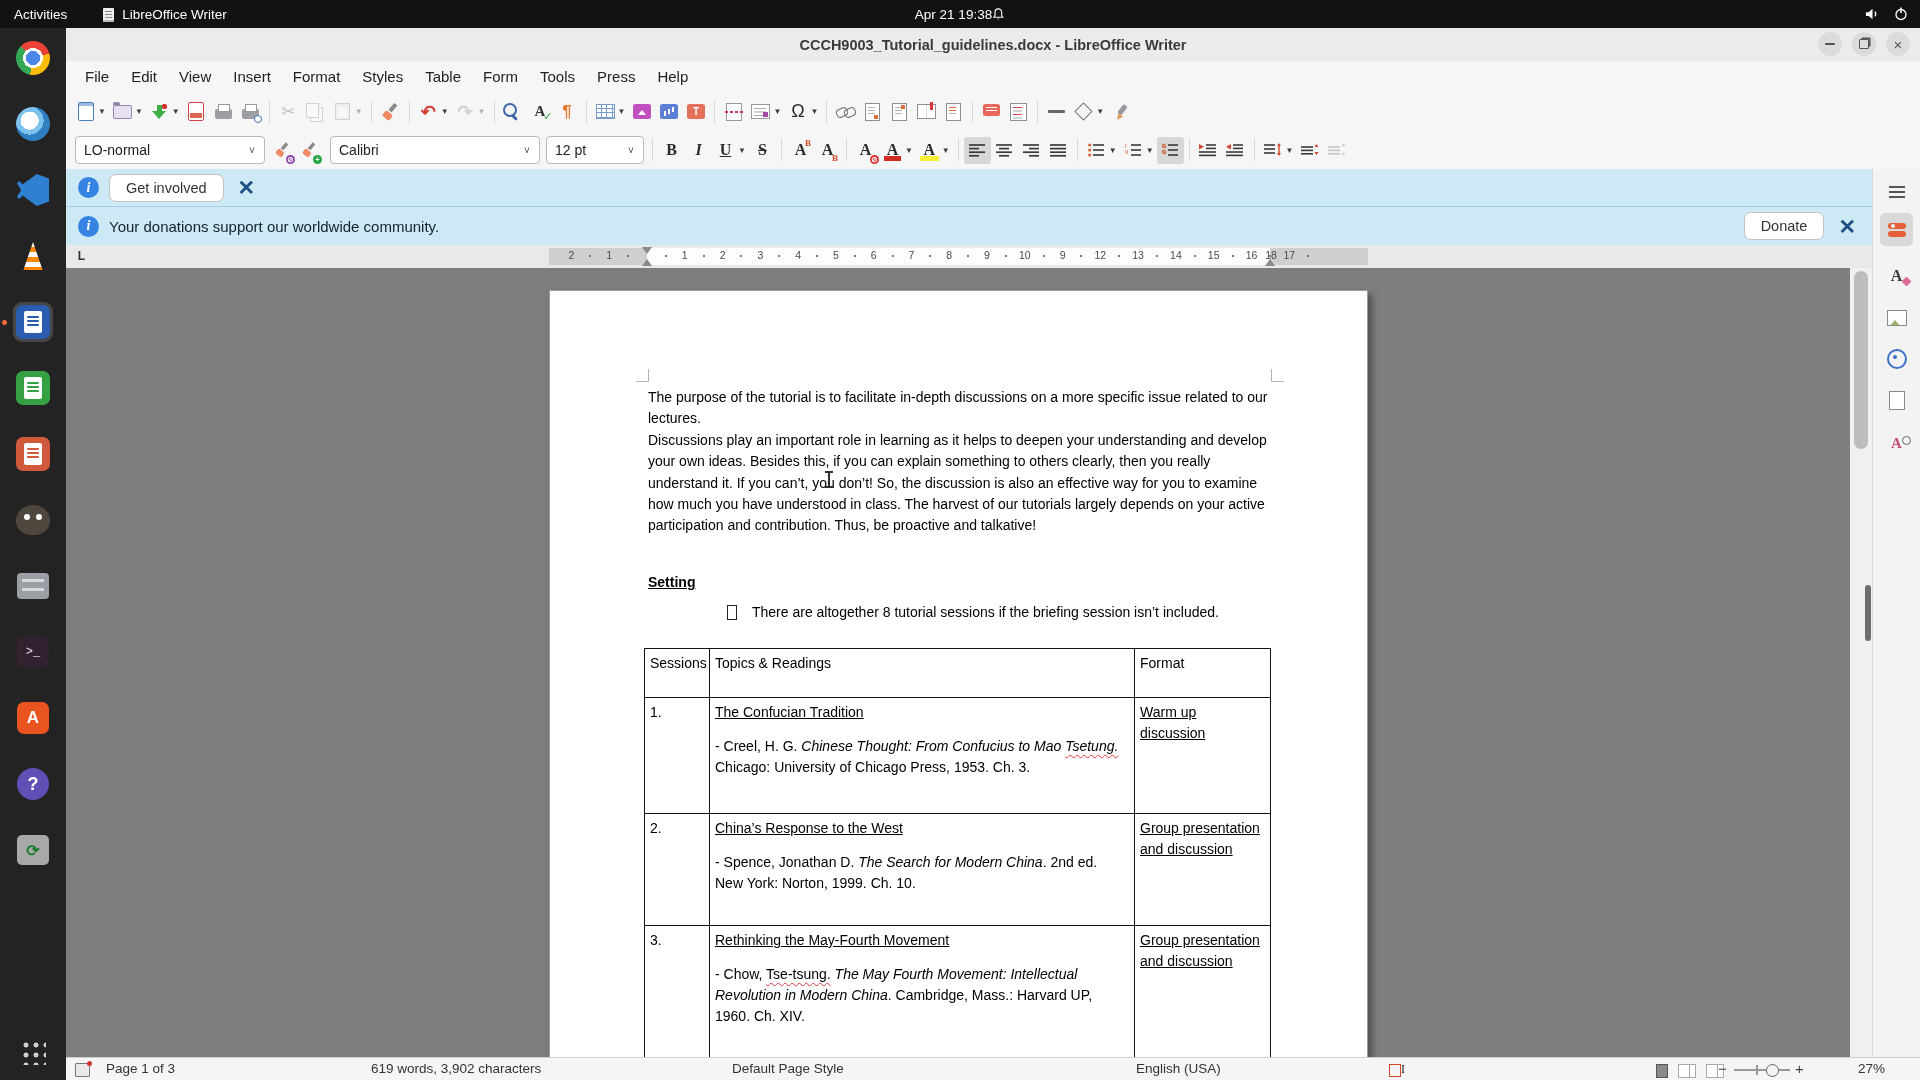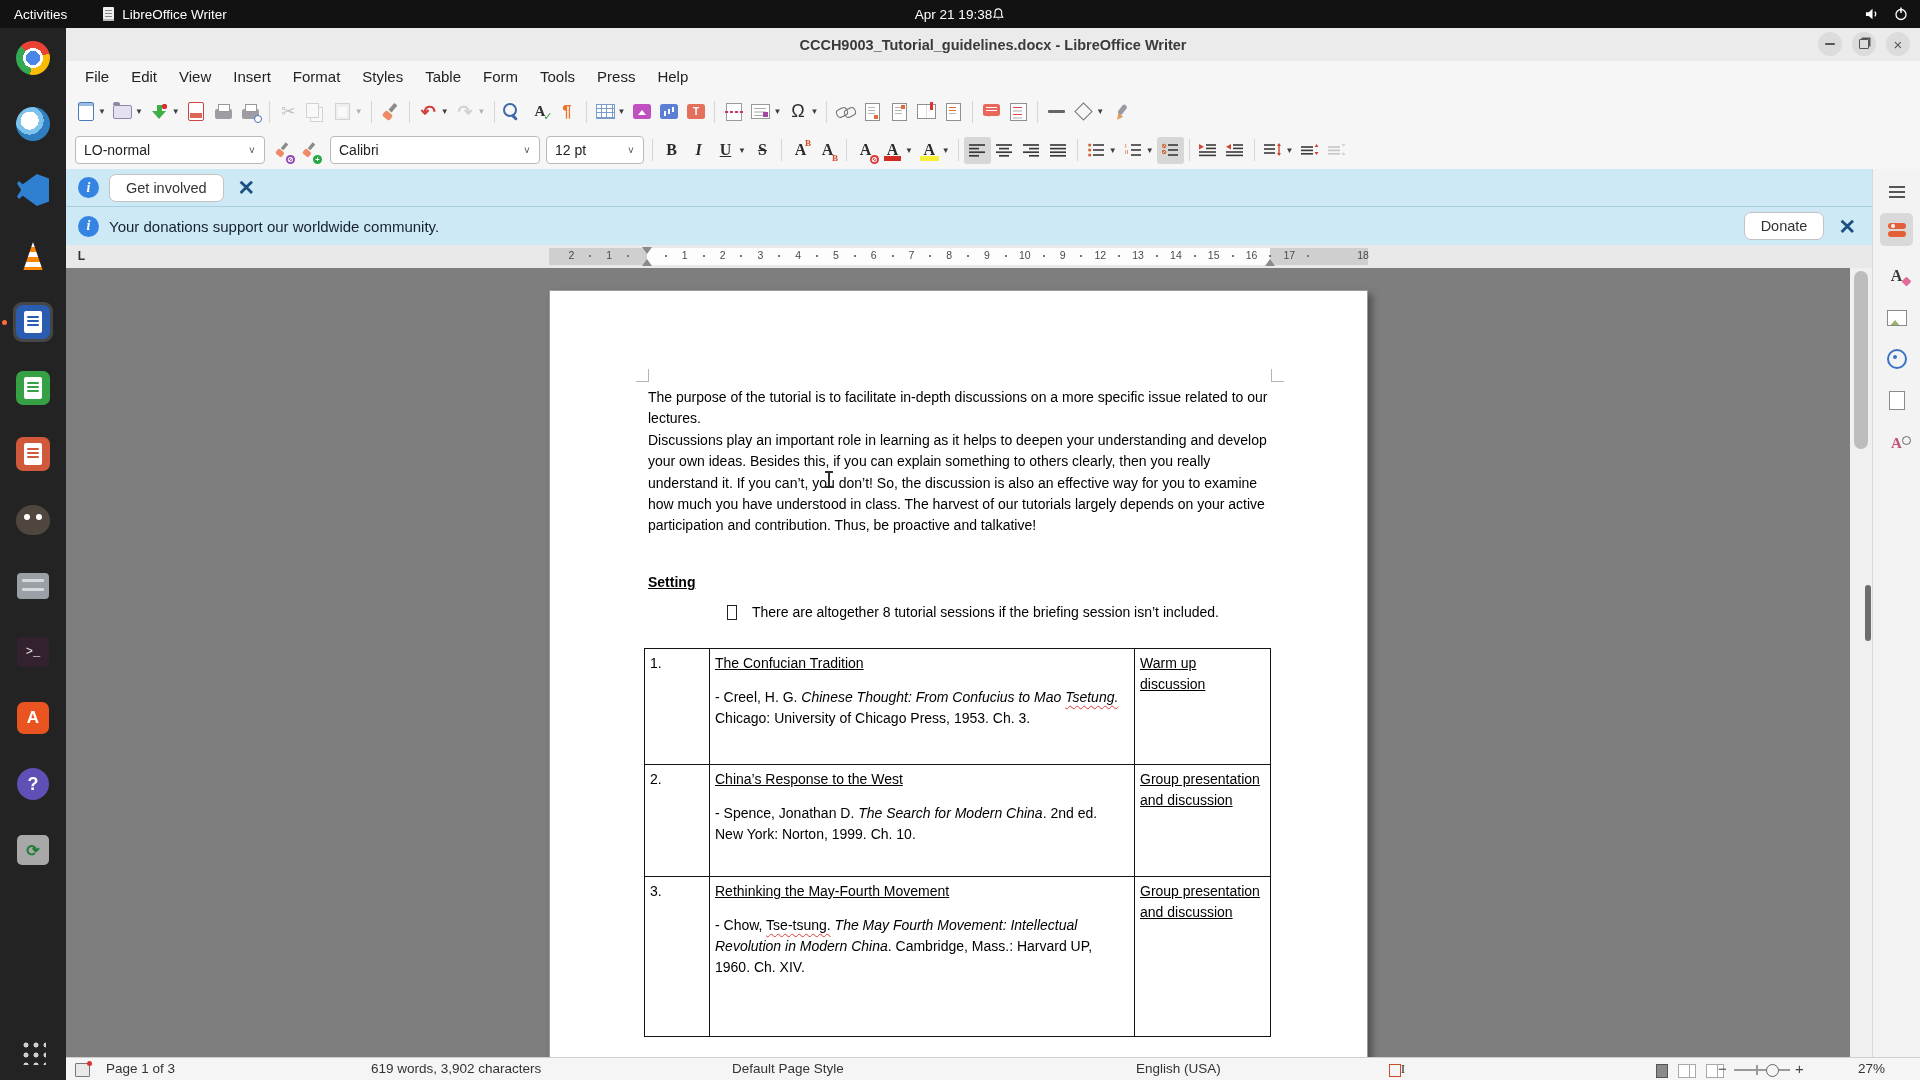--- a/index.html
+++ b/index.html
@@ -2,21 +2,21 @@
 <html><head>
 <meta charset="utf-8">
 <style>
   html,body{margin:0;padding:0}
   body{width:1920px;height:1080px;position:relative;overflow:hidden;
        font-family:"Liberation Sans",sans-serif;background:#7e7e7e;-webkit-font-smoothing:antialiased}
   
   .topbar{position:absolute;left:0;top:0;width:1920px;height:28px;background:#121212;color:#fff;
           display:flex;align-items:center;font-size:13.5px;z-index:50}
   .tb-left{display:flex;align-items:center;gap:36px;padding-left:14px}
-  .tb-app{display:flex;align-items:flex-start;gap:8px}
+  .tb-app{display:flex;align-items:flex-end;gap:8px}
   .tb-clock{position:absolute;left:50%;transform:translateX(-50%);display:flex;align-items:center;gap:0}
   .tb-right{position:absolute;right:12px;display:flex;align-items:center;gap:14px}
   .mini-doc{width:11px;height:14px;background:#efefef;border-radius:1px;
             box-shadow:inset 0 -2px 0 #bbb;position:relative}
   .mini-doc::after{content:"";position:absolute;left:2px;top:3px;width:7px;height:1.5px;background:#888;
                    box-shadow:0 3px 0 #888,0 6px 0 #888}
   
   .dock{position:absolute;left:0;top:28px;width:66px;height:1052px;background:#232323;z-index:40;
         display:flex;flex-direction:column;align-items:center;padding-top:10px;box-sizing:border-box;gap:26px}
   .dk{width:40px;height:40px;border-radius:9px;position:relative;display:flex;align-items:center;justify-content:center;flex:none}
@@ -670,21 +670,21 @@
       <span class="rnum" style="left: 883.24px;">8</span>
       <span class="rnum" style="left: 921.02px;">9</span>
       <span class="rnum" style="left: 958.8px;">10</span>
       <span class="rnum" style="left: 996.58px;">9</span>
       <span class="rnum" style="left: 1034.36px;">12</span>
       <span class="rnum" style="left: 1072.14px;">13</span>
       <span class="rnum" style="left: 1109.92px;">14</span>
       <span class="rnum" style="left: 1147.7px;">15</span>
       <span class="rnum" style="left: 1185.48px;">16</span>
       <span class="rnum" style="left: 1223.26px;">17</span>
-      <span class="rnum" style="left: 1297px;">18</span>
+      <span class="rnum" style="left: 1205px;">18</span>
       <span class="rdot" style="left: 524.33px;"></span>
       <span class="rdot" style="left: 562.11px;"></span>
       <span class="rdot" style="left: 599.89px;"></span>
       <span class="rdot" style="left: 637.67px;"></span>
       <span class="rdot" style="left: 675.45px;"></span>
       <span class="rdot" style="left: 713.23px;"></span>
       <span class="rdot" style="left: 751.01px;"></span>
       <span class="rdot" style="left: 788.79px;"></span>
       <span class="rdot" style="left: 826.57px;"></span>
       <span class="rdot" style="left: 864.35px;"></span>
@@ -717,20 +717,25 @@
         <span>There are altogether 8 tutorial sessions if the briefing session isn’t included.</span>
       </div>
 
       <table class="doctable">
         <colgroup>
             <col style="width:65px">
             <col style="width:425px">
             <col style="width:136px">
           </colgroup>
         <tbody>
+            <tr style="height:49px">
+          <td>Sessions</td>
+          <td>Topics &amp; Readings</td>
+          <td>Format</td>
+        </tr>
         <tr style="height:116px">
           <td>1.</td>
           <td>
             <div><span class="tu">The Confucian Tradition</span></div>
             <div class="rd"><span>- Creel, H. G. </span><span class="it">Chinese Thought: From Confucius to Mao </span><span class="it sq">Tsetung.</span><span> Chicago: University of Chicago Press, 1953. Ch. 3.</span></div>
           </td>
           <td><span class="tu">Warm up discussion</span></td>
         </tr>
         <tr style="height:112px">
           <td>2.</td>

